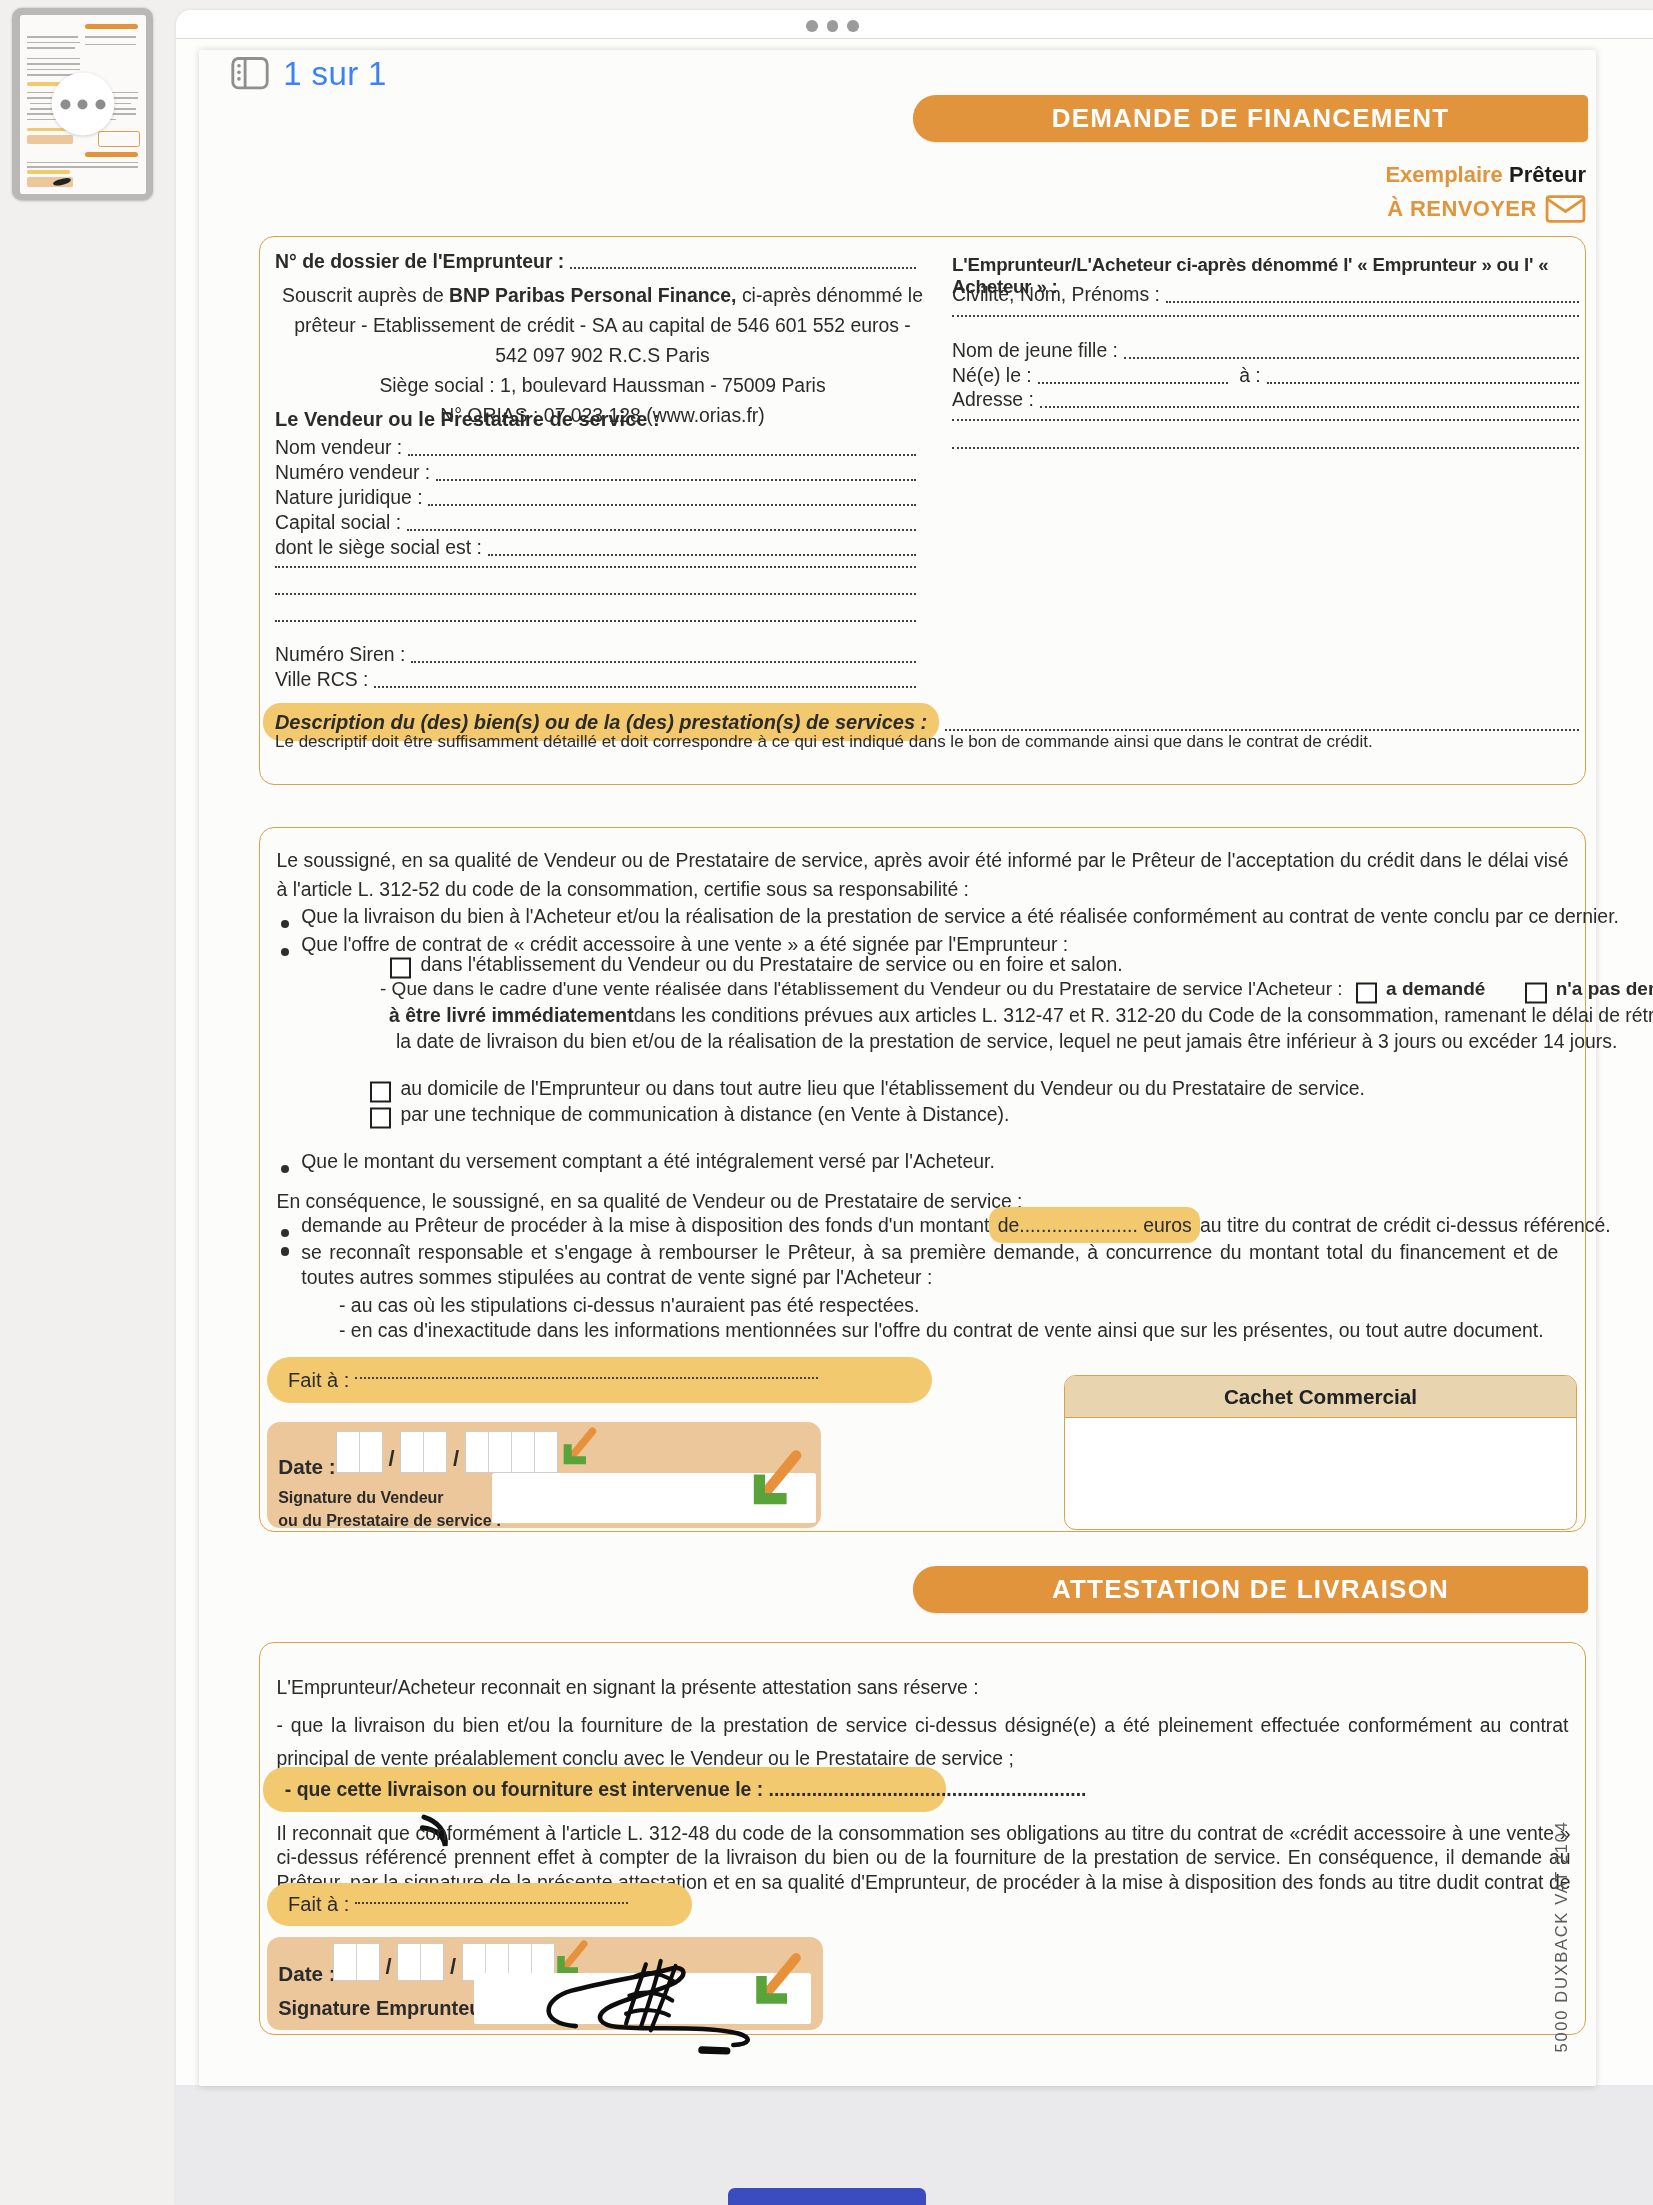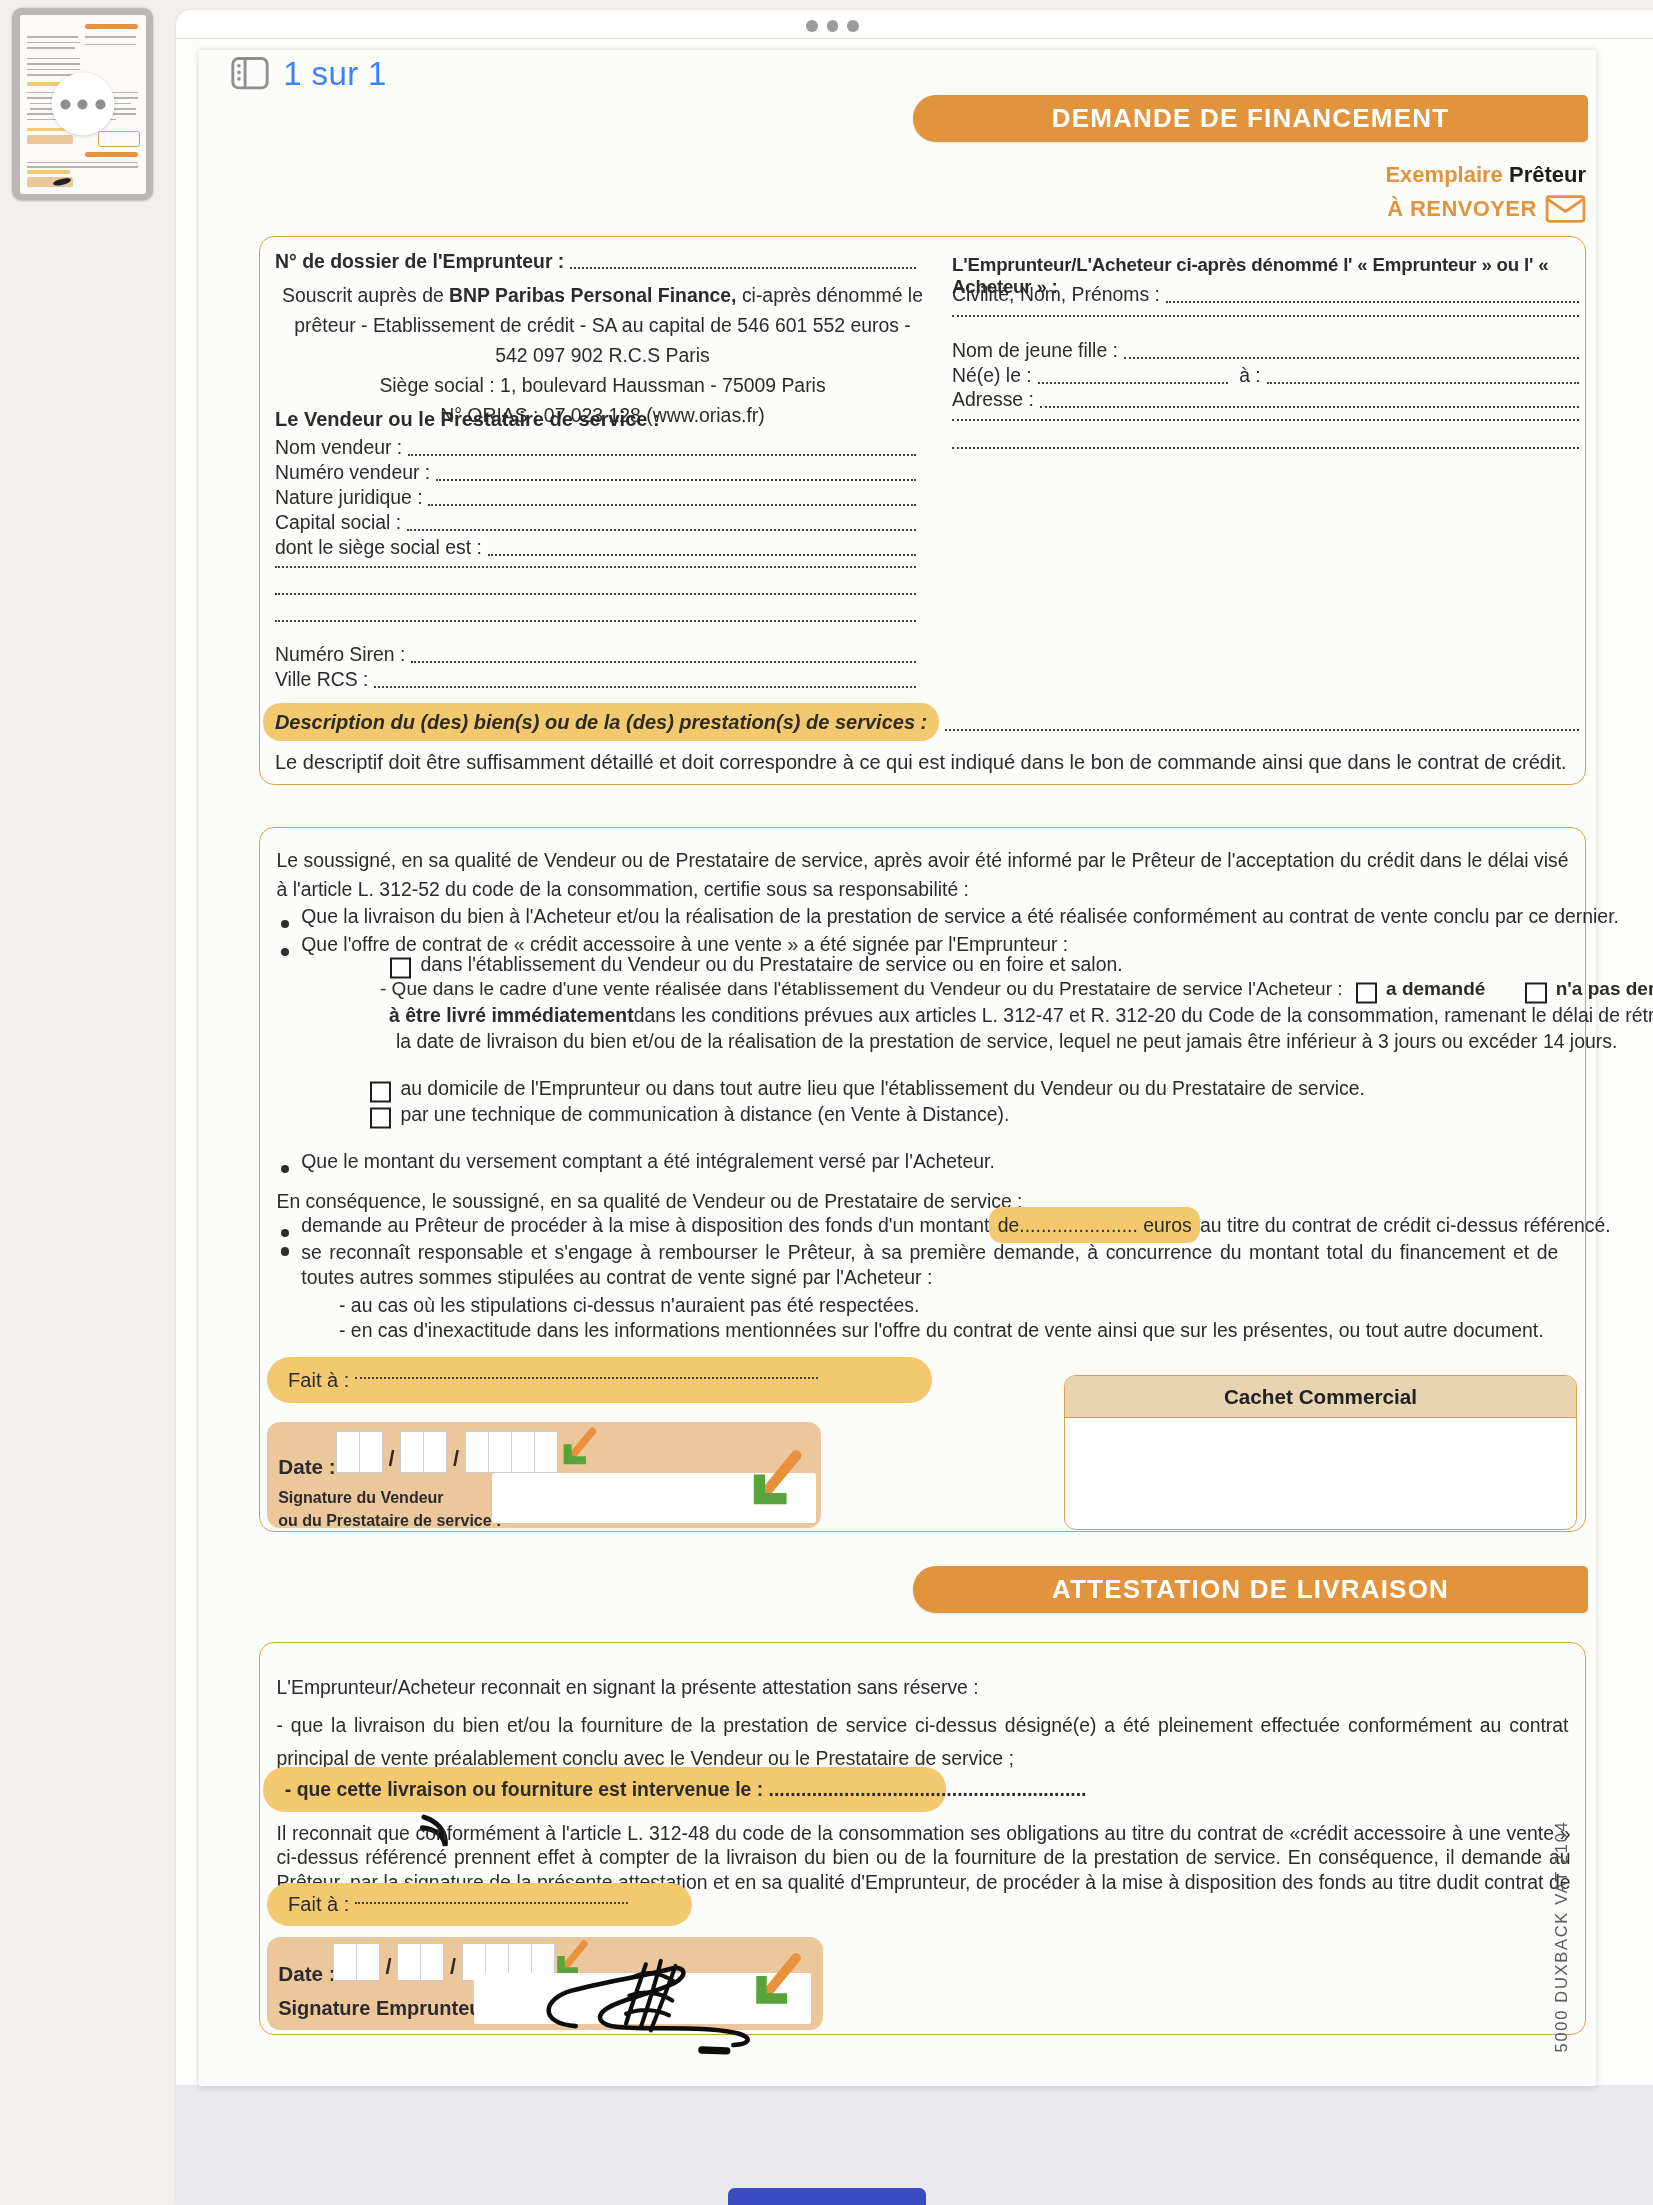--- a/index.html
+++ b/index.html
@@ -222,21 +222,21 @@
           <span class="fill" style="margin-left:0;"></span>
         </div>
       <div class="abs row" style="left:692px;top:208px;width:627px;">
           <span class="fill" style="margin-left:0;"></span>
         </div>
 
       <div class="abs row" style="left:3.3px;top:473px;width:1316px;">
         <span class="hl b" style="font-size:20px;border-radius:18px;padding:7.4px 11.6px;margin:-7.4px 0;font-style:italic;">Description du (des) bien(s) ou de la (des) prestation(s) de services :</span>
         <span class="fill"></span>
       </div>
-      <div class="abs" style="left:15px;top:514px;font-size:20px;text-align:center;">Le descriptif doit être suffisamment détaillé et doit correspondre à ce qui est indiqué dans le bon de commande ainsi que dans le contrat de crédit.</div>
+      <div class="abs" style="left:15px;top:495px;font-size:17px;text-align:center;">Le descriptif doit être suffisamment détaillé et doit correspondre à ce qui est indiqué dans le bon de commande ainsi que dans le contrat de crédit.</div>
     </div>
 
     <div class="sect" style="left:60px;top:777px;width:1325px;height:703px;">
       <div class="abs just" style="left:16.5px;top:18px;width:1292px;line-height:29px;">Le soussigné, en sa qualité de Vendeur ou de Prestataire de service, après avoir été informé par le Prêteur de l'acceptation du crédit dans le délai visé à l'article L. 312-52 du code de la consommation, certifie sous sa responsabilité :</div>
 
       <div class="abs row" style="left:16.5px;top:76px;width:1292px;">
         <span class="blt"></span>
         <span>Que la livraison du bien à l'Acheteur et/ou la réalisation de la prestation de service a été réalisée conformément au contrat de vente conclu par ce dernier.</span>
       </div>
       <div class="abs row" style="left:16.5px;top:104px;width:1292px;">

